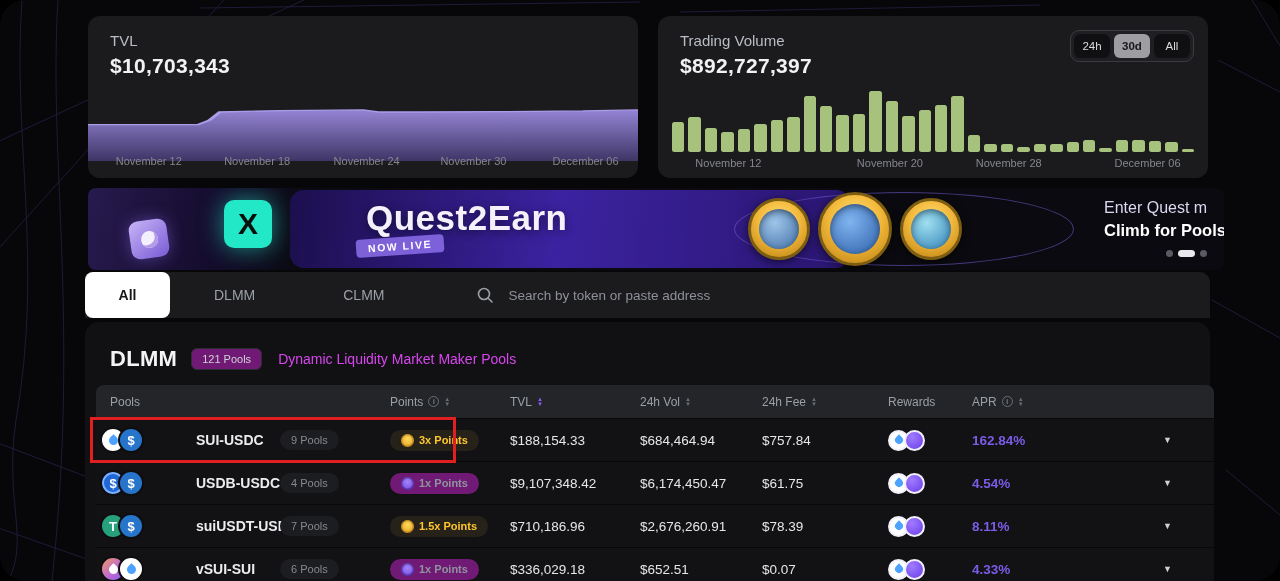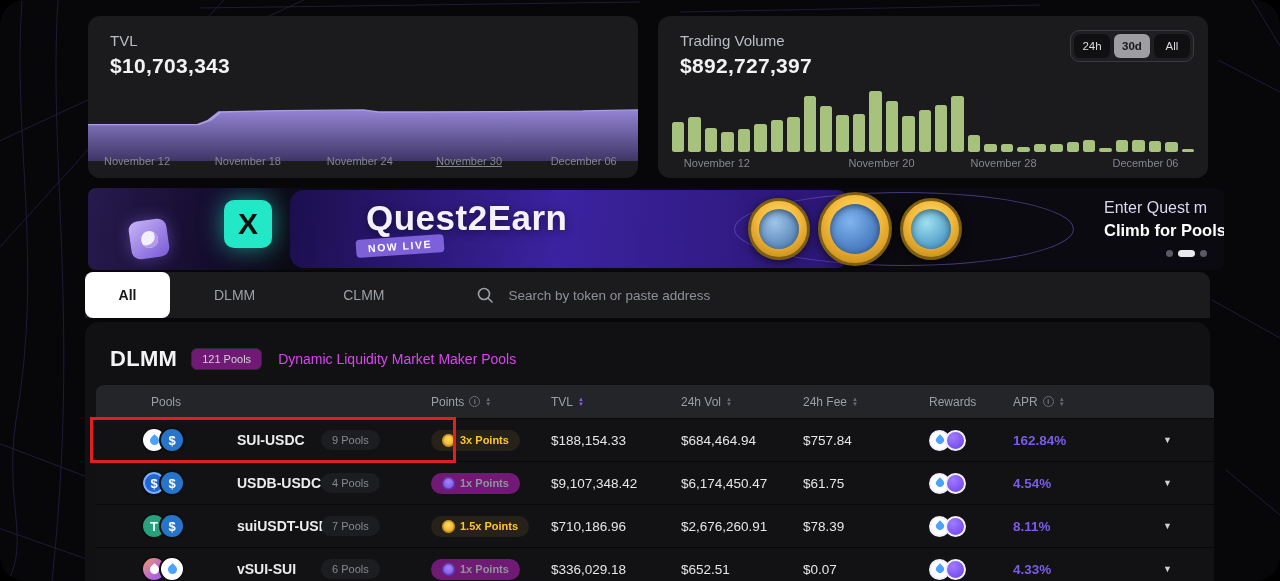--- a/index.html
+++ b/index.html
@@ -7,21 +7,21 @@
   body { font-family:"Liberation Sans", sans-serif; }
   .stage { position:relative; width:1280px; height:581px; background:#07070a; overflow:hidden; margin:0 auto;border-radius:25px; }
   .mesh { position:absolute; inset:0; z-index:0; }
 
   
   .card { position:absolute; top:16px; width:550px; height:162px; background:#1b1b1e; border-radius:12px; overflow:hidden; z-index:2; }
   .card.tvl { left:88px; }
   .card.vol { left:658px; }
   .card-title { position:absolute; left:22px; top:16px; font-size:15px; color:#b9bdc4; }
   .card-value { position:absolute; left:22px; top:38px; font-size:21px; font-weight:bold; color:#f2f2f4; letter-spacing:.3px; }
-  .x-labels { position:absolute; left:4px; right:0; top:139px; height:14px; }
+  .x-labels { position:absolute; left:16px; right:0; top:139px; height:14px; }
   .x-labels span { position:absolute; font-size:11px; color:#84878e; white-space:nowrap; }
   .vol .x-labels { top:141px; }
 
   .tvl-chart { position:absolute; left:0; right:0; top:75px; width:100%; height:70px; display:block; }
 
   .vol-bars { position:absolute; left:14px; right:14px; top:72px; height:64px; display:flex; align-items:flex-end; gap:4px; }
   .vbar { flex:1; background:#a6c27d; border-radius:2.5px; min-height:3px; }
 
   .toggle-group { position:absolute; right:14px; top:14px; display:flex; gap:4px; background:#1f1f23; border:1px solid #3a3a40; border-radius:9px; padding:3px; }
   .toggle-btn { min-width:36px; height:24px; padding:0 8px; display:flex; align-items:center; justify-content:center; background:#101013; color:#dcdce0; font-size:11.5px; border-radius:6px; cursor:pointer; }
@@ -61,21 +61,21 @@
 
   
   .section { position:absolute; left:85px; top:322px; width:1125px; height:270px; background:#111114; border-radius:14px 14px 0 0; z-index:2; }
   .section-head { position:absolute; left:25px; right:10px; top:20px; height:34px; display:flex; align-items:center; }
   .section-title { font-size:22px; font-weight:bold; color:#f4f4f6; letter-spacing:.3px; }
   .pools-count { margin-left:14px; background:#701a75; border:1px solid #2c2d32; color:#cfd2d7; font-size:11px; padding:4px 10px; border-radius:6px; }
   .section-sub { margin-left:16px; font-size:14px; color:#d946ef; }
   .add-liquidity { margin-left:auto; background:transparent; border:1px solid #a9bd62; color:#cfe38a; font-size:13px; padding:8px 16px; border-radius:8px; cursor:pointer; font-family:"Liberation Sans", sans-serif; }
 
   .table { position:absolute; left:11px; top:63px; width:1118px; }
-  .grid-row { display:grid; grid-template-columns:180px 110px 120px 130px 122px 126px 84px 100px 1fr; align-items:center;padding-left:41px; }
+  .grid-row { display:grid; grid-template-columns:180px 110px 120px 130px 122px 126px 84px 100px 1fr; align-items:center; }
   .thead { height:33px; background:#232528; border-radius:8px 8px 0 0; }
   .th { font-size:12px; color:#9aa0a6; display:flex; align-items:center; gap:5px; padding-left:4px; }
   .th.first { padding-left:14px; }
   .sorts { display:flex; flex-direction:column; line-height:5px; }
   .sorts span { font-size:6px; color:#686d75; }
   .sorts.sorted span { color:#8b5cf6; }
   .info-icon { display:inline-flex; width:11px; height:11px; border:1px solid #6a6f77; border-radius:50%; align-items:center; justify-content:center; color:#9aa0a6; font-size:8px; }
   .info-icon::after { content:"i"; }
 
   .trow { height:43px; background:#121215; border-top:1px solid #070709; cursor:pointer; }
@@ -142,21 +142,21 @@
           <stop offset="1" stop-color="#3f3566"></stop>
         </linearGradient>
       </defs>
       <polygon id="tvl-area" fill="url(#tvlgrad)" points="0,42 0.00,20.16 20.00,20.16 22.00,17.64 24.00,12.60 35.00,11.76 50.00,11.34 53.00,12.60 60.00,12.60 75.00,12.39 90.00,11.97 100.00,11.34 100,42"></polygon>
       <polyline id="tvl-line" fill="none" stroke="#ab9ce8" stroke-width="0.8" points="0.00,20.16 20.00,20.16 22.00,17.64 24.00,12.60 35.00,11.76 50.00,11.34 53.00,12.60 60.00,12.60 75.00,12.39 90.00,11.97 100.00,11.34"></polyline>
     </svg>
     <div class="x-labels" id="tvl-labels">
         <span style="left: 2.2%;">November 12</span>
         <span style="left: 22.5%;">November 18</span>
         <span style="left: 43%;">November 24</span>
-        <span style="left: 63%; text-decoration: underline;">November 30</span>
+        <span style="left: 63%;">November 30</span>
         <span style="left: 84%;">December 06</span>
       </div>
   </div>
 
   <div class="card vol">
     <div class="card-title">Trading Volume</div>
     <div class="card-value">$892,727,397</div>
     <div class="toggle-group">
       <div class="toggle-btn">24h</div>
       <div class="toggle-btn active">30d</div>

